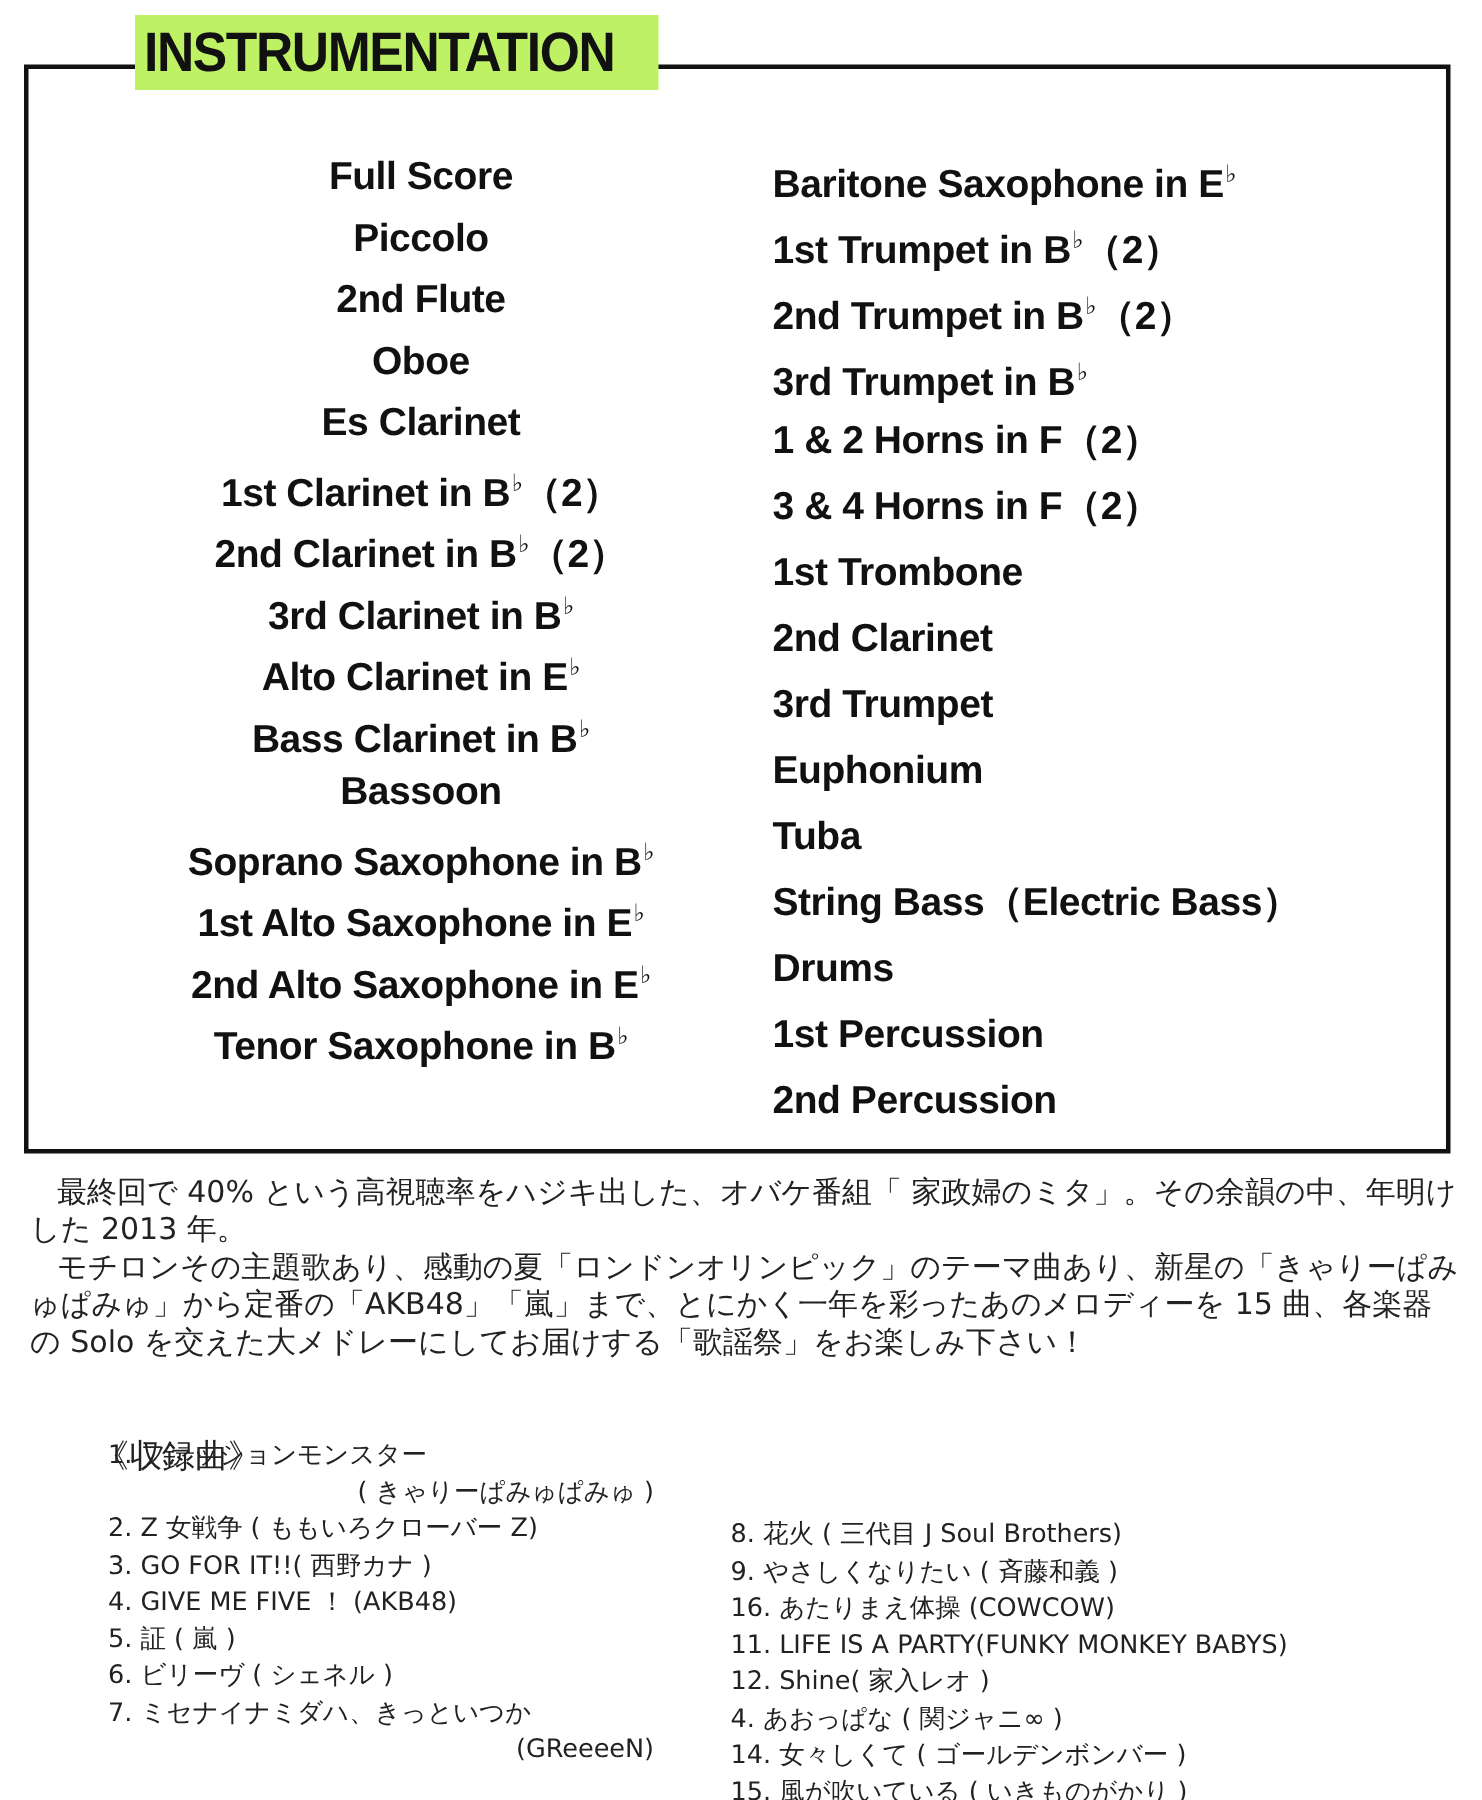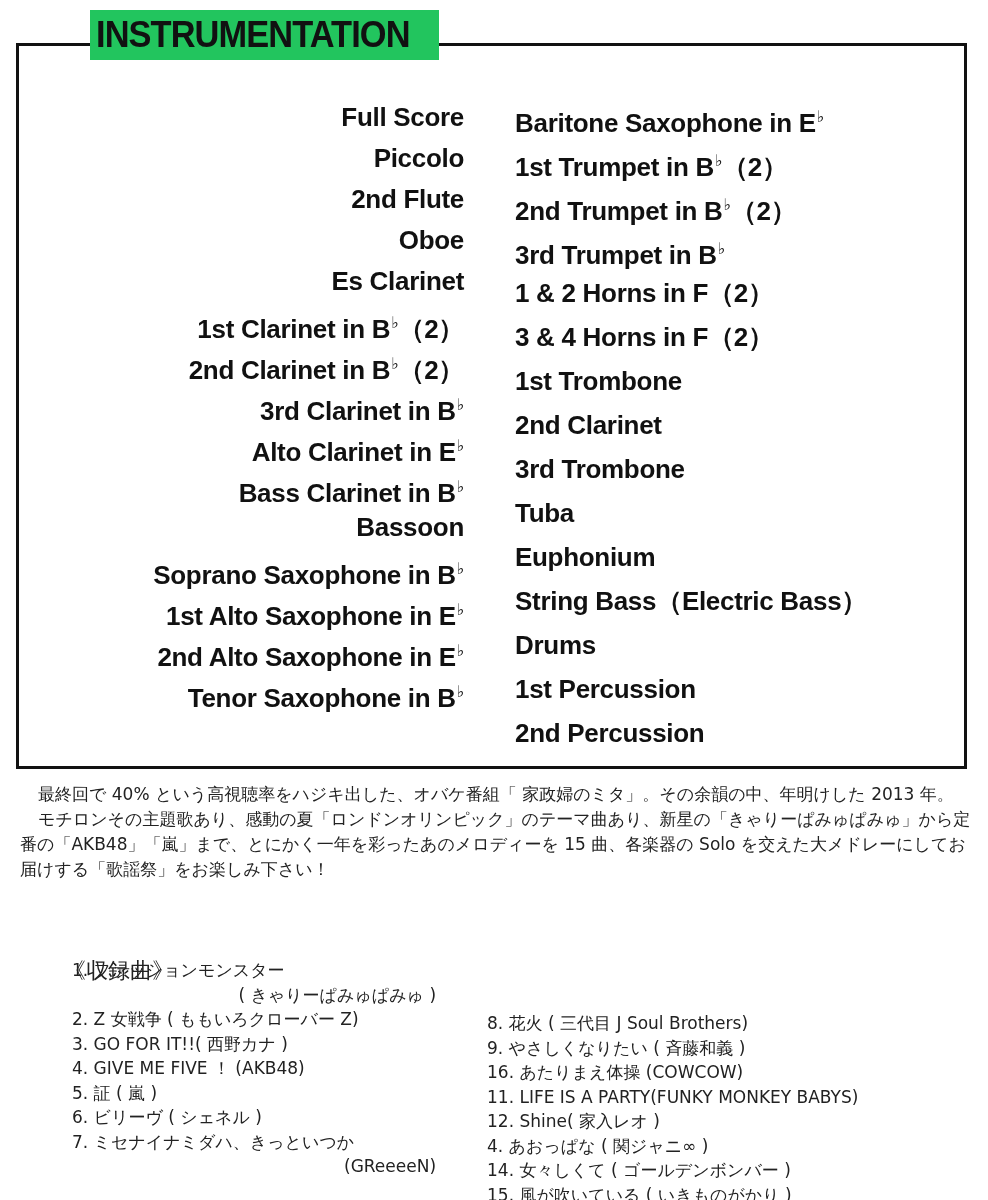--- a/index.html
+++ b/index.html
@@ -1,26 +1,26 @@
 <!DOCTYPE html>
 <html><head>
 <meta charset="utf-8">
 <style>
   html, body { margin: 0; padding: 0; background: #ffffff; }
   body { width: 988px; height: 1200px; position: relative; overflow: hidden; color: #111; font-family: "DejaVu Sans", "Liberation Sans", sans-serif; }
   .box { position: absolute; left: 16px; top: 43px; width: 951px; height: 726px; border: 3px solid #111; box-sizing: border-box; }
-  .title-wrap { position: absolute; left: 90px; top: 10px; background: #22c55e; padding: 0 6px; }
+  .title-wrap { position: absolute; left: 90px; top: 10px; background: #bef264; padding: 0 6px; }
   .title { font-family: "Liberation Sans", sans-serif; font-weight: bold; font-size: 37px; letter-spacing: -1px; line-height: 50px; color: #111; transform: scaleX(0.93); transform-origin: left; display: inline-block; }
-  .col-left { position: absolute; right: 524px; top: 97px; text-align: right; }
+  .col-left { position: absolute; right: 552px; top: 97px; text-align: center; }
   .col-right { position: absolute; left: 515px; top: 95px; text-align: left; }
   .inst { font-family: "Liberation Sans", sans-serif; font-weight: bold; font-size: 26px; color: #111; white-space: nowrap; letter-spacing: -0.3px; }
   .col-left .inst { height: 41px; line-height: 41px; }
   .col-right .inst { height: 44px; line-height: 44px; }
   .flat { font-size: 16px; vertical-align: 10px; margin-left: 1px; font-weight: normal; }
-  .desc { position: absolute; left: 20px; top: 782px; width: 955px; font-size: 17px; line-height: 25px; color: #222; }
+  .desc { position: absolute; left: 20px; top: 782px; width: 955px; font-size: 20px; line-height: 25px; color: #222; }
   .desc p { margin: 0; text-indent: 18px; }
   .songs-head { position: absolute; left: 64px; top: 932px; font-size: 22px; color: #222; margin-top: 24px; }
   .songs-left { position: absolute; left: 72px; top: 958px; font-size: 17px; line-height: 24.5px; color: #222; }
   .songs-right { position: absolute; left: 487px; top: 1011px; font-size: 17px; line-height: 24.5px; color: #222; }
   .song { white-space: nowrap; }
   .song .sub { display: block; padding-left: 135px; text-align: right; }
   .song .sub2 { display: block; padding-left: 272px; }
 </style>
 </head>
 <body>
@@ -49,23 +49,23 @@
   </div>
 <div class="col-right" id="colRight">
     <div class="inst"><span>Baritone Saxophone in E</span><span class="flat">♭</span></div>
     <div class="inst"><span>1st Trumpet in B</span><span class="flat">♭</span><span>（2）</span></div>
     <div class="inst"><span>2nd Trumpet in B</span><span class="flat">♭</span><span>（2）</span></div>
     <div class="inst"><span>3rd Trumpet in B</span><span class="flat">♭</span></div>
     <div class="inst"><span>1 &amp; 2 Horns in F</span><span>（2）</span></div>
     <div class="inst"><span>3 &amp; 4 Horns in F</span><span>（2）</span></div>
     <div class="inst"><span>1st Trombone</span></div>
     <div class="inst"><span>2nd Clarinet</span></div>
-    <div class="inst"><span>3rd Trombone</span></div>
+    <div class="inst"><span>3rd Trumpet</span></div>
+    <div class="inst"><span>Euphonium</span></div>
     <div class="inst"><span>Tuba</span></div>
-    <div class="inst"><span>Euphonium</span></div>
     <div class="inst"><span>String Bass（Electric Bass）</span></div>
     <div class="inst"><span>Drums</span></div>
     <div class="inst"><span>1st Percussion</span></div>
     <div class="inst"><span>2nd Percussion</span></div>
   </div>
 
 <div class="desc">
   <p>最終回で 40% という高視聴率をハジキ出した、オバケ番組「 家政婦のミタ」。その余韻の中、年明けした 2013 年。</p>
   <p>モチロンその主題歌あり、感動の夏「ロンドンオリンピック」のテーマ曲あり、新星の「きゃりーぱみゅぱみゅ」から定番の「AKB48」「嵐」まで、とにかく一年を彩ったあのメロディーを 15 曲、各楽器の Solo を交えた大メドレーにしてお届けする「歌謡祭」をお楽しみ下さい！</p>
 </div>

